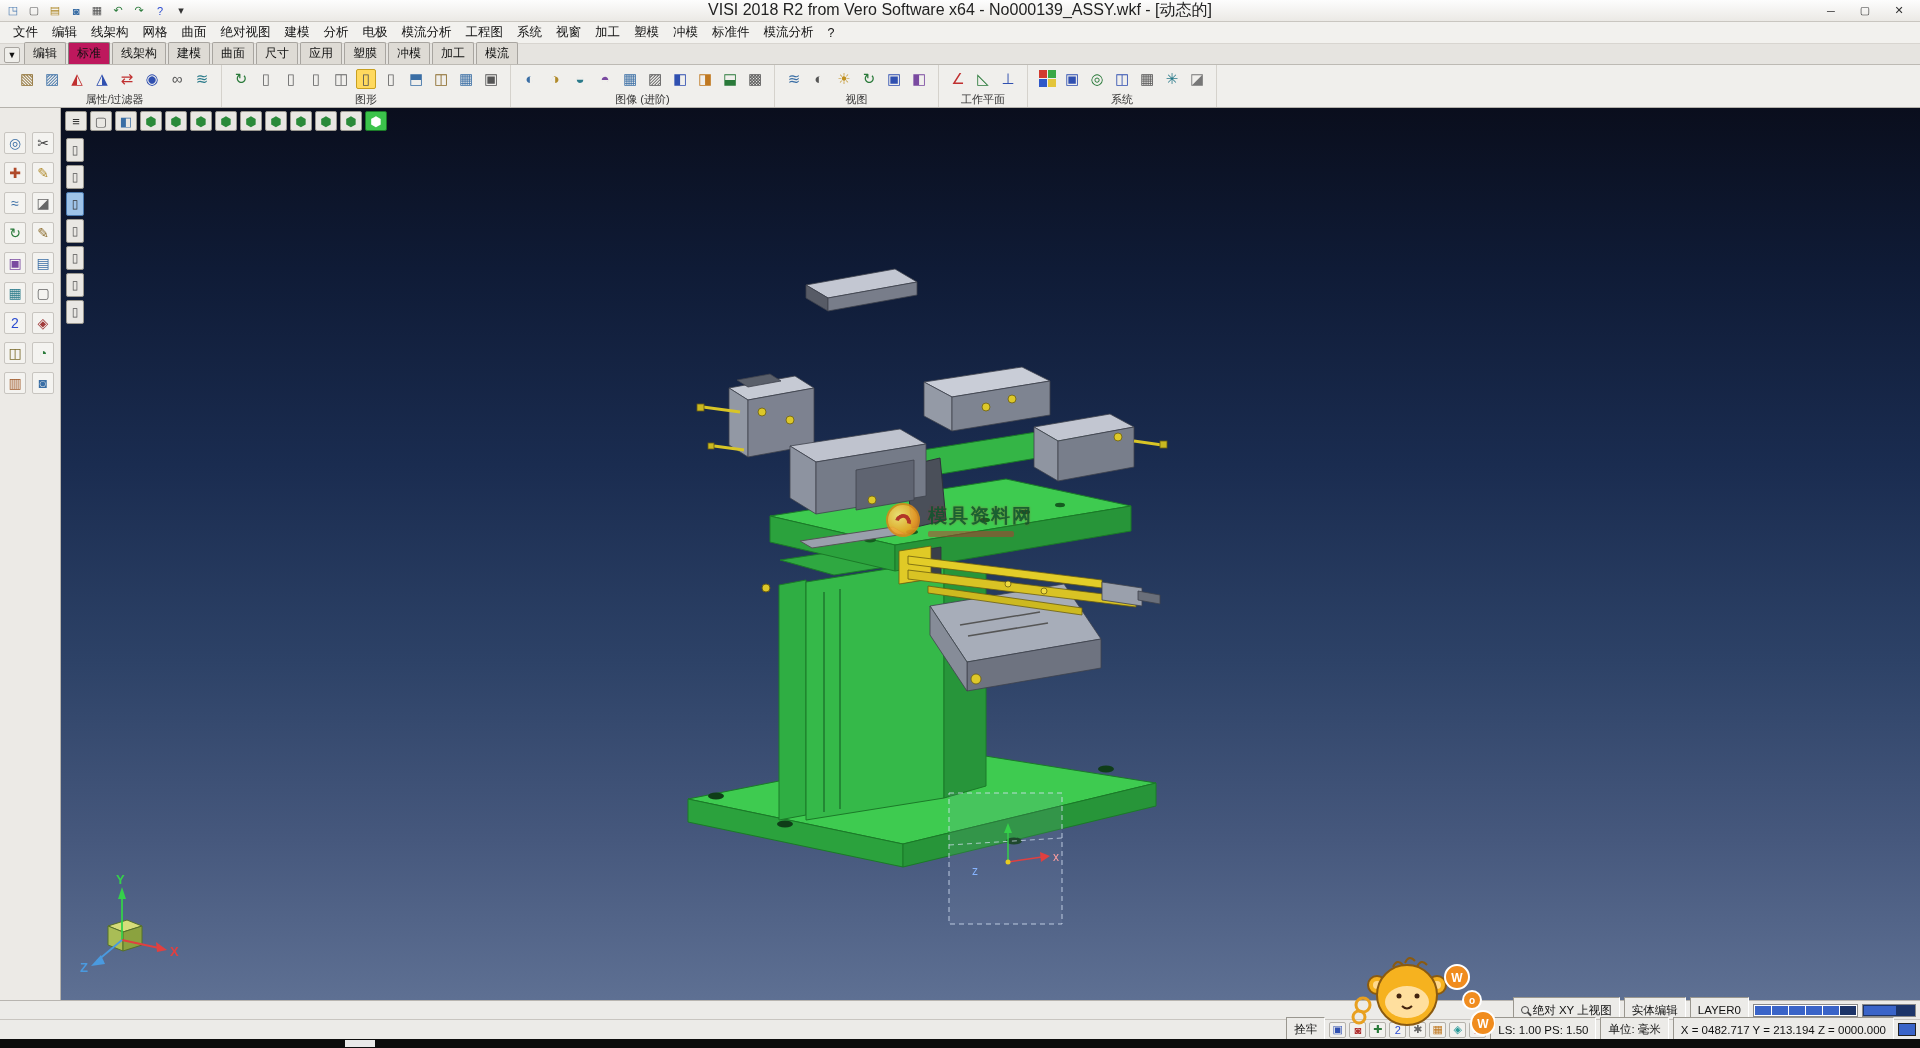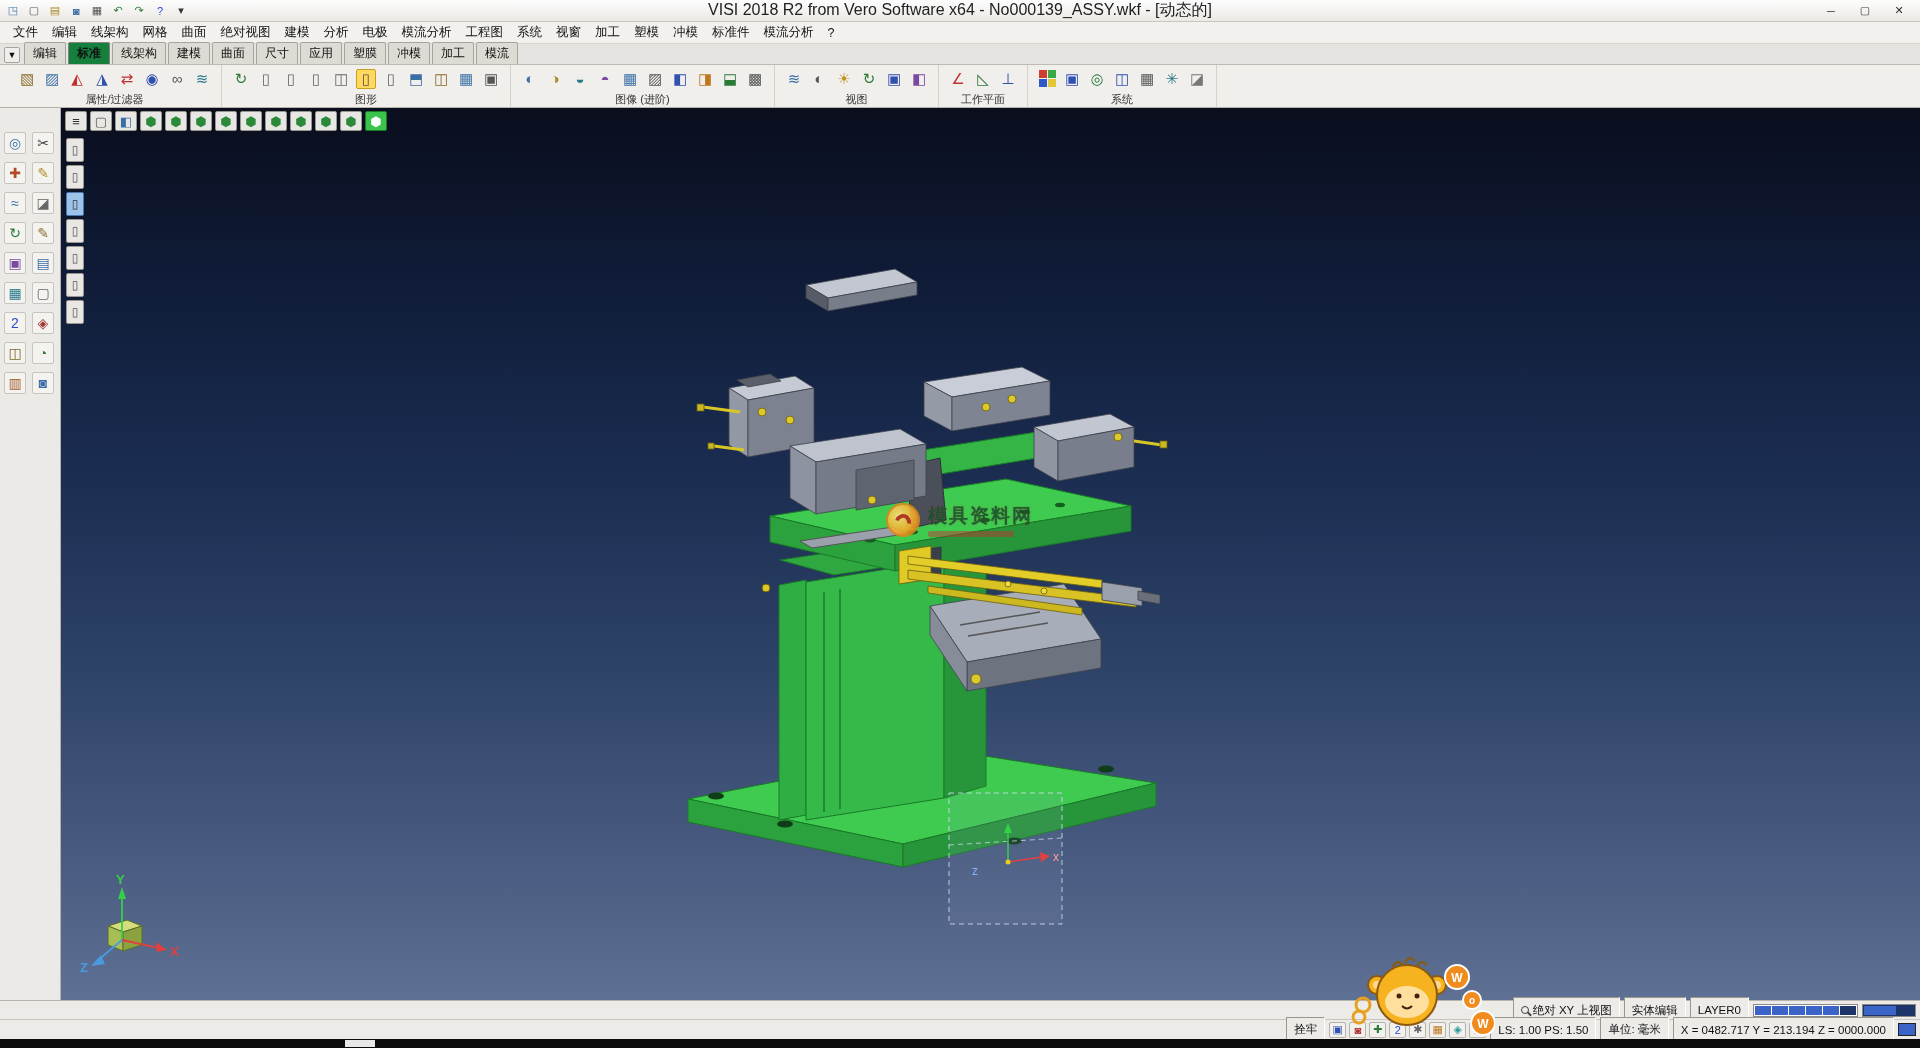--- a/index.html
+++ b/index.html
@@ -20,21 +20,21 @@
   
   .menubar{position:absolute;top:22px;left:0;right:0;height:22px;background:#f2f1ee;
     display:flex;align-items:center;padding-left:6px;border-bottom:1px solid #d8d5d0;z-index:20}
   .menu-item{padding:2px 7px;font-size:12.5px;white-space:nowrap}
   .tabrow{position:absolute;top:44px;left:0;right:0;height:21px;background:#e6e4e0;
     display:flex;align-items:flex-end;padding-left:4px;border-bottom:1px solid #bdbab4;gap:2px;z-index:20}
   .tab-drop{width:16px;height:16px;margin:0 2px 1px 0;display:flex;align-items:center;justify-content:center;
     font-size:9px;border:1px solid #a8a5a0;background:#efeeea;border-radius:2px}
   .tab{font-size:12px;padding:2px 8px;background:#dedbd5;border:1px solid #a8a5a0;border-bottom:none;
     border-radius:2px 2px 0 0;white-space:nowrap}
-  .tab.active{background:#15803d;font-weight:bold;border-color:#87847e}
+  .tab.active{background:#be185d;font-weight:normal;border-color:#87847e}
 
   
   .toolbar{position:absolute;top:65px;left:0;right:0;height:43px;background:#f0efec;
     display:flex;align-items:stretch;border-bottom:1px solid #b5b2ac;padding-left:8px;z-index:20}
   .tgroup{display:flex;flex-direction:column;align-items:center;padding:2px 9px 0;border-right:1px solid #d5d2cc}
   .tg-icons{display:flex;gap:5px;align-items:center;height:26px}
   .tg-icons .icon{width:20px;height:20px;font-size:15px;display:flex;align-items:center;justify-content:center;border-radius:2px}
   .tg-icons .icon.active{background:#ffd95e;border:1px solid #c8a020}
   .tg-label{font-size:11px;color:#333;margin-top:2px;white-space:nowrap}
   .icon.quad{display:grid;grid-template-columns:8px 8px;grid-template-rows:8px 8px;gap:1px;place-content:center}

